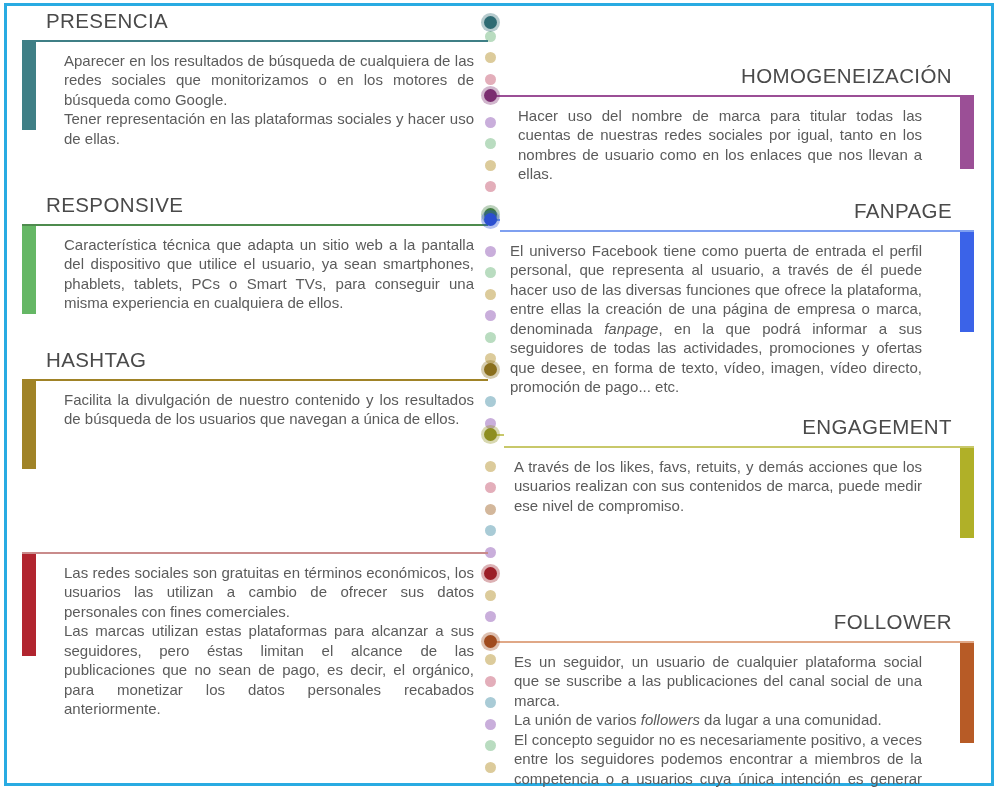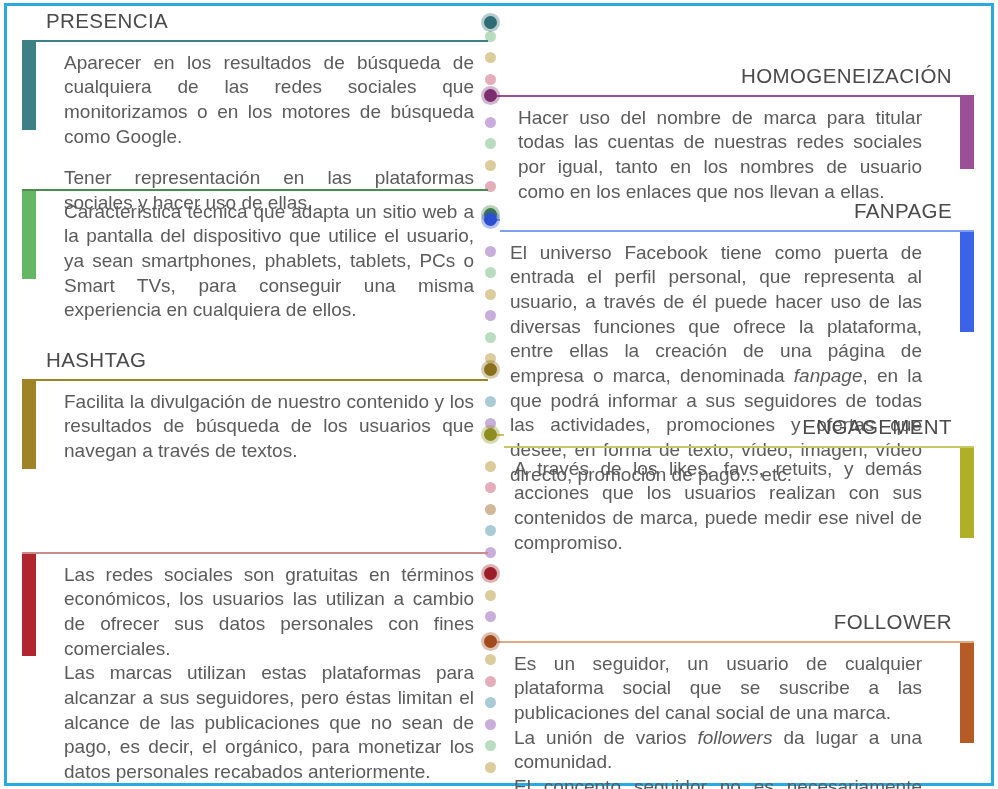--- a/index.html
+++ b/index.html
@@ -82,32 +82,32 @@
   }
   .accent {
     position: absolute;
     top: 0;
     width: 14px;
   }
   .sec-left .accent { left: 0; }
   .sec-right .accent { right: 0; }
 
   .sec-body {
-    font-size: 19px;
+    font-size: 15px;
     line-height: 1.30;
     color: #5b5b5b;
     text-align: justify;
     text-justify: inter-word;
     margin: 0;
     padding-top: 9px;
   }
   .sec-left .sec-body { padding-left: 42px; padding-right: 14px; }
   .sec-right .sec-body { padding-left: 10px; padding-right: 52px; }
   .sec-body p { margin: 0 0 0 0; }
-  .sec-body p.gap { margin-top: 17px; }
+  .sec-body p.gap { }
   .sec-body em { font-style: italic; }
 
   .connector {
     position: absolute;
     height: 1.5px;
     z-index: 2;
   }
 </style>
 </head>
 <body>
@@ -171,20 +171,21 @@
         <div class="sec-title">HOMOGENEIZACIÓN</div>
         <div class="rule" style="background: rgb(155, 79, 150);"></div>
         <div class="body-wrap">
           <div class="accent" style="background: rgb(155, 79, 150); height: 72px;"></div>
           <div class="sec-body">
             <p>Hacer uso del nombre de marca para titular todas las cuentas de nuestras redes sociales por igual, tanto en los nombres de usuario como en los enlaces que nos llevan a ellas.</p>
           </div>
         </div>
       </div>
       <div class="sec sec-left" style="left: 22px; top: 186px; width: 466px;">
+        <div class="sec-title">RESPONSIVE</div>
         <div class="rule" style="background: rgb(78, 139, 78);"></div>
         <div class="body-wrap">
           <div class="accent" style="background: rgb(101, 183, 101); height: 88px;"></div>
           <div class="sec-body">
             <p>Característica técnica que adapta un sitio web a la pantalla del dispositivo que utilice el usuario, ya sean smartphones, phablets, tablets, PCs o Smart TVs, para conseguir una misma experiencia en cualquiera de ellos.</p>
           </div>
         </div>
       </div>
       <div class="sec sec-right" style="left: 500px; top: 192px; width: 474px;">
         <div class="sec-title">FANPAGE</div>
@@ -195,21 +196,21 @@
             <p>El universo Facebook tiene como puerta de entrada el perfil personal, que representa al usuario, a través de él puede hacer uso de las diversas funciones que ofrece la plataforma, entre ellas la creación de una página de empresa o marca, denominada <em>fanpage</em>, en la que podrá informar a sus seguidores de todas las actividades, promociones y ofertas que desee, en forma de texto, vídeo, imagen, vídeo directo, promoción de pago... etc.</p>
           </div>
         </div>
       </div>
       <div class="sec sec-left" style="left: 22px; top: 341px; width: 466px;">
         <div class="sec-title">HASHTAG</div>
         <div class="rule" style="background: rgb(160, 131, 39);"></div>
         <div class="body-wrap">
           <div class="accent" style="background: rgb(160, 131, 39); height: 88px;"></div>
           <div class="sec-body">
-            <p>Facilita la divulgación de nuestro contenido y los resultados de búsqueda de los usuarios que navegan a través de textos.</p>
+            <p>Facilita la divulgación de nuestro contenido y los resultados de búsqueda de los usuarios que navegan a única de ellos.</p>
           </div>
         </div>
       </div>
       <div class="sec sec-right" style="left: 504px; top: 408px; width: 470px;">
         <div class="sec-title">ENGAGEMENT</div>
         <div class="rule" style="background: rgb(200, 200, 106);"></div>
         <div class="body-wrap">
           <div class="accent" style="background: rgb(176, 176, 40); height: 90px;"></div>
           <div class="sec-body">
             <p>A través de los likes, favs, retuits, y demás acciones que los usuarios realizan con sus contenidos de marca, puede medir ese nivel de compromiso.</p>

